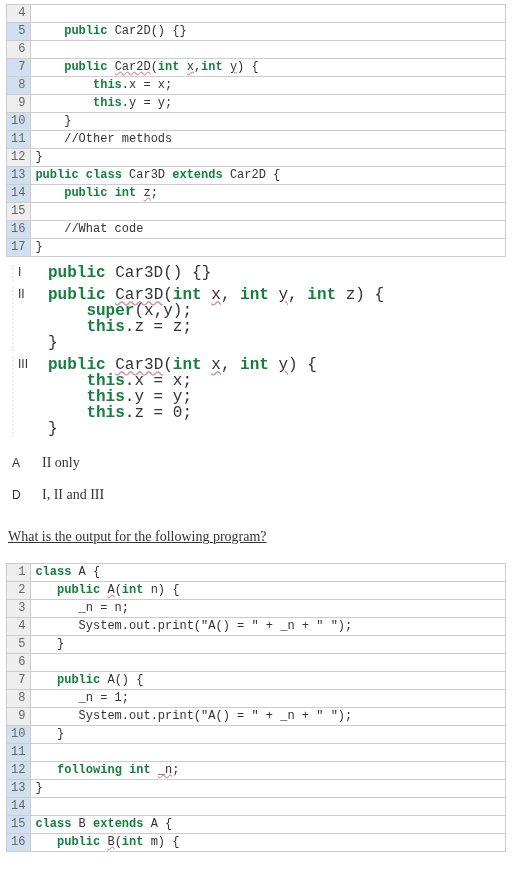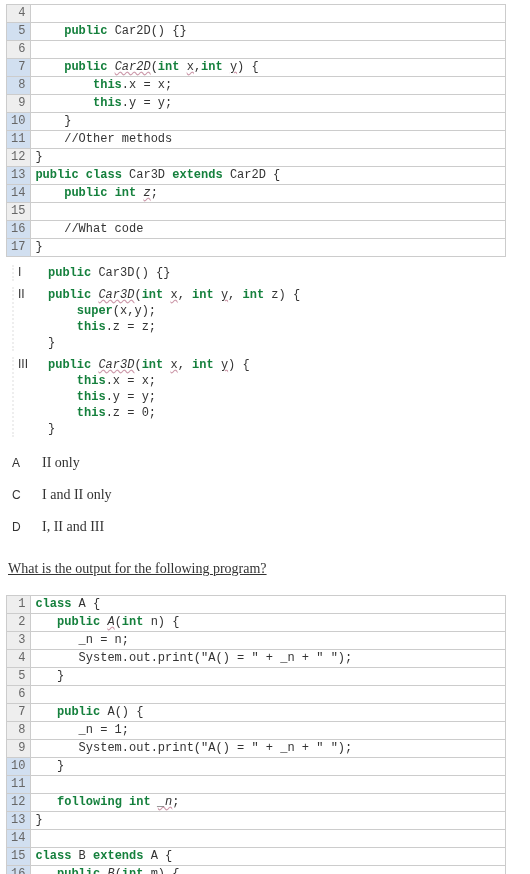--- a/index.html
+++ b/index.html
@@ -29,39 +29,39 @@
   .code-table td.gut {
     width: 24px;
     text-align: right;
     background: #eee;
     color: #666;
     user-select: none;
     padding-right: 5px;
   }
   .code-table tr.hl td.gut { background: #d1dff0; }
   .kw { color: #15803d; font-weight: bold; }
-  .und { text-decoration: underline wavy #c9a; text-decoration-skip-ink: none; font-style: italic; }
+  .und { text-decoration: underline wavy #c9a; text-decoration-skip-ink: none; }
   .und2 { text-decoration: underline wavy #c9a; }
   .opt-block {
     margin: 6px 0 6px 8px;
     padding-left: 4px;
     border-left: 2px dotted #eee;
   }
   .opt-label {
     display: inline-block;
     width: 30px;
     vertical-align: top;
     font-family: Verdana, sans-serif;
     font-size: 12px;
     color: #333;
   }
   .opt-code {
     display: inline-block;
     font-family: "Courier New", monospace;
-    font-size: 12px;
+    font-size: 16px;
     white-space: pre;
     vertical-align: top;
     line-height: 16px;
   }
   .answers {
     margin: 18px 0 26px 8px;
   }
   .ans-row { margin: 16px 0; }
   .ans-letter {
     display: inline-block;
@@ -152,21 +152,20 @@
 }</span></div>
     <div class="opt-block"><span class="opt-label">III</span><span class="opt-code"><span class="kw">public</span> <span class="und">Car3D</span>(<span class="kw">int</span> <span class="und2">x</span>, <span class="kw">int</span> <span class="und2">y</span>) {
     <span class="kw">this</span>.x = x;
     <span class="kw">this</span>.y = y;
     <span class="kw">this</span>.z = 0;
 }</span></div>
   </div>
 
 <div class="answers" id="answers-container">
     <div class="ans-row"><span class="ans-letter">A</span><span class="ans-text">II only</span></div>
-    <div class="ans-row"><span class="ans-letter">C</span><span class="ans-text">I and II only</span></div>
     <div class="ans-row"><span class="ans-letter">D</span><span class="ans-text">I, II and III</span></div>
   </div>
 
 <div class="question">What is the output for the following program?</div>
 
 <table class="code-table">
   <tbody id="code2-body">
       <tr>
         <td class="gut">1</td>
         <td><span class="kw">class</span> A {</td>

